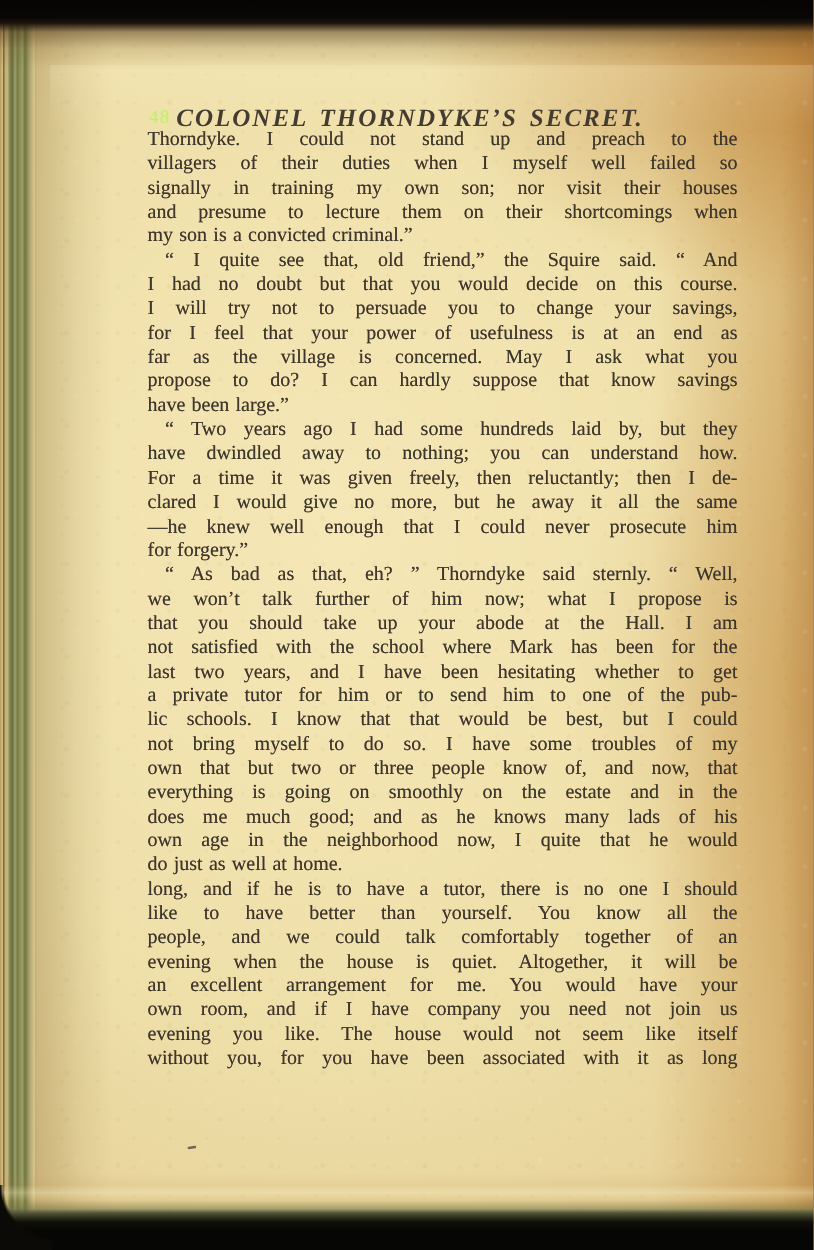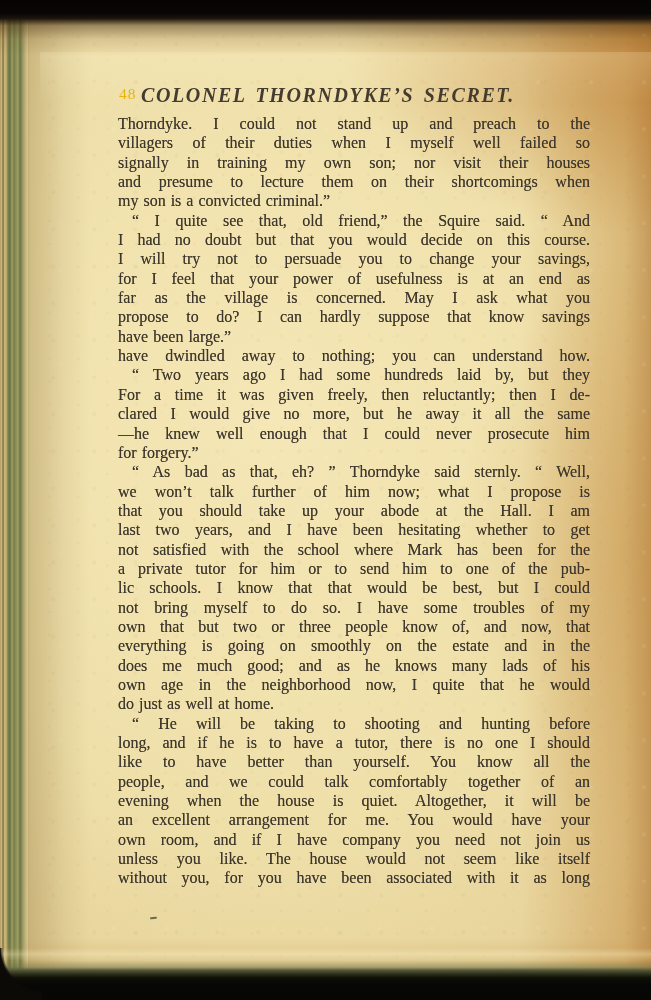--- a/index.html
+++ b/index.html
@@ -67,29 +67,28 @@
     background:radial-gradient(circle 48px at 46px 0px, rgba(0,0,0,0) 43px, #0b0a07 46px);
   }
   
   .content{
     position:absolute;left:118px;top:84px;width:472px;
     color:#3d362c;
   }
   .header{position:relative;height:18px;}
   .pagenum{
     position:absolute;left:1px;top:1px;
-    font-size:15.5px;letter-spacing:1px;color:#eab308;
+    font-size:15.5px;letter-spacing:1px;color:#bef264;
   }
   .title{
     display:block;text-align:center;transform:translateX(-26px);
     font-style:italic;font-weight:bold;font-size:20px;
     letter-spacing:1.6px;word-spacing:3px;color:#443c30;
   }
   .text-block{
-    margin-top:12px;
     font-size:16px;line-height:19.35px;
     text-shadow:0 0 0.5px rgba(61,54,44,0.65);
     word-spacing:1px;
   }
   .line{
     text-align:justify;text-align-last:justify;
     height:19.35px;overflow:visible;white-space:normal;
   }
   .line.last{text-align-last:left;}
   .line.indent{text-indent:14px;}
@@ -122,45 +121,44 @@
         <div class="line">signally in training my own son; nor visit their houses</div>
         <div class="line">and presume to lecture them on their shortcomings when</div>
         <div class="line last">my son is a convicted criminal.”</div>
         <div class="line indent">“ I quite see that, old friend,” the Squire said. “ And</div>
         <div class="line">I had no doubt but that you would decide on this course.</div>
         <div class="line">I will try not to persuade you to change your savings,</div>
         <div class="line">for I feel that your power of usefulness is at an end as</div>
         <div class="line">far as the village is concerned. May I ask what you</div>
         <div class="line">propose to do? I can hardly suppose that know savings</div>
         <div class="line last">have been large.”</div>
+        <div class="line indent">“ Two years ago I had some hundreds laid by, but they</div>
         <div class="line">have dwindled away to nothing; you can understand how.</div>
-        <div class="line indent">“ Two years ago I had some hundreds laid by, but they</div>
         <div class="line">For a time it was given freely, then reluctantly; then I de-</div>
         <div class="line">clared I would give no more, but he away it all the same</div>
         <div class="line">—he knew well enough that I could never prosecute him</div>
         <div class="line last">for forgery.”</div>
         <div class="line indent">“ As bad as that, eh? ” Thorndyke said sternly. “ Well,</div>
         <div class="line">we won’t talk further of him now; what I propose is</div>
         <div class="line">that you should take up your abode at the Hall. I am</div>
+        <div class="line">not satisfied with the school where Mark has been for the</div>
         <div class="line">last two years, and I have been hesitating whether to get</div>
-        <div class="line">not satisfied with the school where Mark has been for the</div>
         <div class="line">a private tutor for him or to send him to one of the pub-</div>
         <div class="line">lic schools. I know that that would be best, but I could</div>
         <div class="line">not bring myself to do so. I have some troubles of my</div>
         <div class="line">own that but two or three people know of, and now, that</div>
         <div class="line">everything is going on smoothly on the estate and in the</div>
         <div class="line">does me much good; and as he knows many lads of his</div>
         <div class="line">own age in the neighborhood now, I quite that he would</div>
         <div class="line last">do just as well at home.</div>
-        <div class="line indent">“ He will be taking to shooting and hunting before</div>
         <div class="line">long, and if he is to have a tutor, there is no one I should</div>
         <div class="line">like to have better than yourself. You know all the</div>
         <div class="line">people, and we could talk comfortably together of an</div>
         <div class="line">evening when the house is quiet. Altogether, it will be</div>
         <div class="line">an excellent arrangement for me. You would have your</div>
         <div class="line">own room, and if I have company you need not join us</div>
-        <div class="line">unless you like. The house would not seem like itself</div>
+        <div class="line">evening you like. The house would not seem like itself</div>
         <div class="line">without you, for you have been associated with it as long</div>
       </div>
   </div>
 
   <div class="pencil-mark"></div>
 </div>
 
 </body></html>

